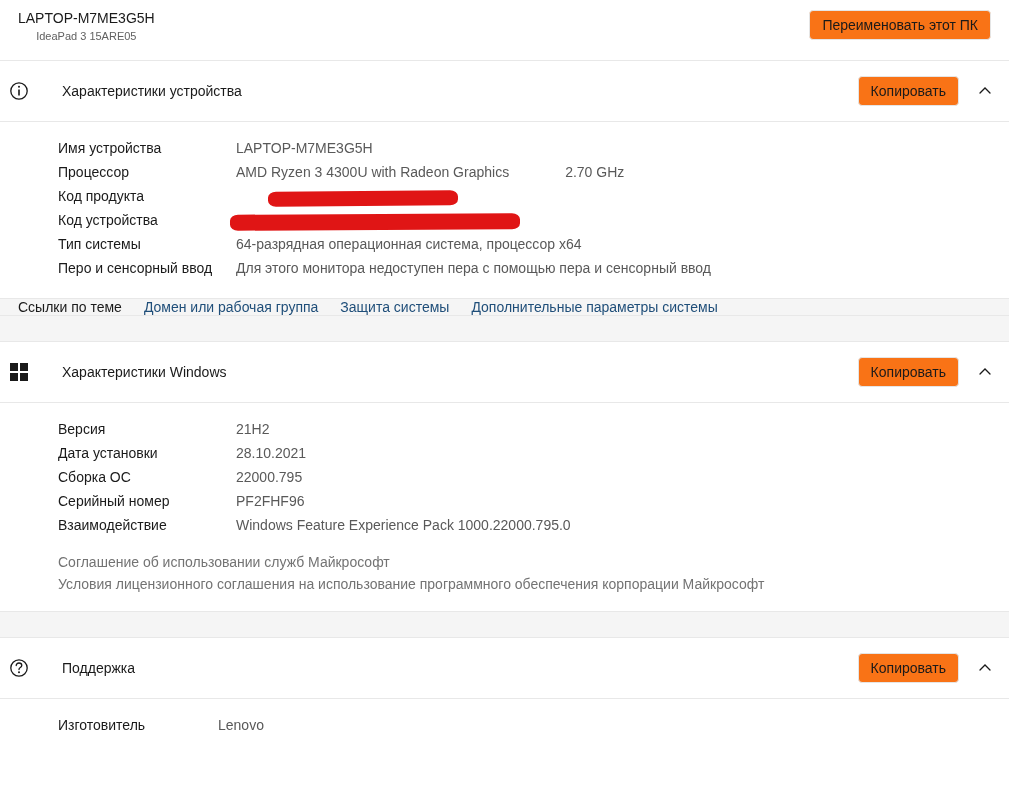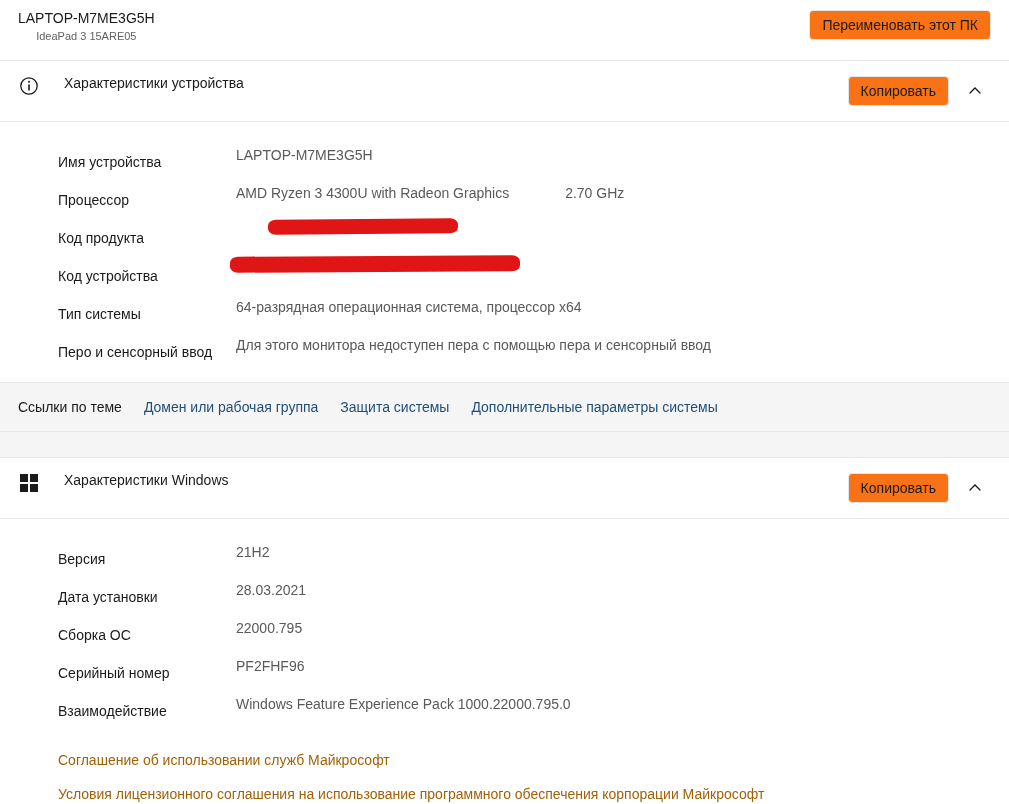--- a/index.html
+++ b/index.html
@@ -30,22 +30,23 @@
     color: #1a1a1a;
     cursor: pointer;
   }
 
   .section {
     border-top: 1px solid #e8e8e8;
     background: #fff;
   }
   .section-header {
     display: flex;
-    padding: 14px 18px;
-    gap: 24px;
+    align-items: center;
+    padding: 14px 8px;
+    gap: 32px;
     border-bottom: 1px solid #e8e8e8;
   }
   .section-icon {
     width: 22px;
     height: 22px;
     display: flex;
     align-items: center;
     justify-content: center;
     flex-shrink: 0;
   }
@@ -58,21 +59,21 @@
     align-items: center;
     justify-content: center;
     background: transparent;
     border: none;
     cursor: pointer;
     border-radius: 4px;
   }
 
   .section-body { padding: 14px 18px 18px 58px; }
   .kv-row { display: flex; padding: 4px 0; }
-  .kv-label { width: 178px; font-size: 14px; color: #1a1a1a; margin-top: 14px; }
+  .kv-label { width: 178px; font-size: 14px; color: #1a1a1a; }
   .kv-value { font-size: 14px; color: #595959; display: flex; gap: 56px; align-items: center; position: relative; }
   .kv-value-main { min-width: 268px; }
 
   .redact {
     position: absolute;
     left: -6px;
     top: 2px;
     width: 290px;
     height: 16px;
     background: #e01515;
@@ -85,34 +86,34 @@
     top: 3px;
     width: 190px;
     height: 15px;
     background: #e01515;
     border-radius: 8px / 6px;
     transform: rotate(-0.5deg);
   }
 
   .related-links {
     background: #f5f5f5;
-    padding: 16px 18px;
+    padding: 0 18px;
     display: flex;
     gap: 22px;
     align-items: center;
     font-size: 14px;
     border-top: 1px solid #e8e8e8;
   }
   .related-links .rl-title { color: #1a1a1a; }
   .related-links .rl-link { color: #1f4e79; cursor: pointer; }
 
   .spacer { height: 26px; background: #f5f5f5; border-top: 1px solid #e8e8e8; }
 
   .link-list { padding: 8px 18px 2px 58px; }
-  .link-item { color: #a16207; font-size: 14px; padding: 3px 0; cursor: pointer; margin-top: 12px; }
+  .link-item { color: #737373; font-size: 14px; padding: 3px 0; cursor: pointer; }
 
   svg { display: block; }
 </style>
 </head>
 <body>
 
 <div class="page">
 
   <div class="header">
     <div class="header-left">
@@ -220,21 +221,21 @@
     <div class="section-body" style="padding-bottom:6px;">
       <div class="kv-row">
         <div class="kv-label">Версия</div>
         <div class="kv-value">
             <span>21H2</span>
           </div>
       </div>
       <div class="kv-row">
         <div class="kv-label">Дата установки</div>
         <div class="kv-value">
-            <span>28.03.2021</span>
+            <span>28.10.2021</span>
           </div>
       </div>
       <div class="kv-row">
         <div class="kv-label">Сборка ОС</div>
         <div class="kv-value">
             <span>22000.795</span>
           </div>
       </div>
       <div class="kv-row">
         <div class="kv-label">Серийный номер</div>

